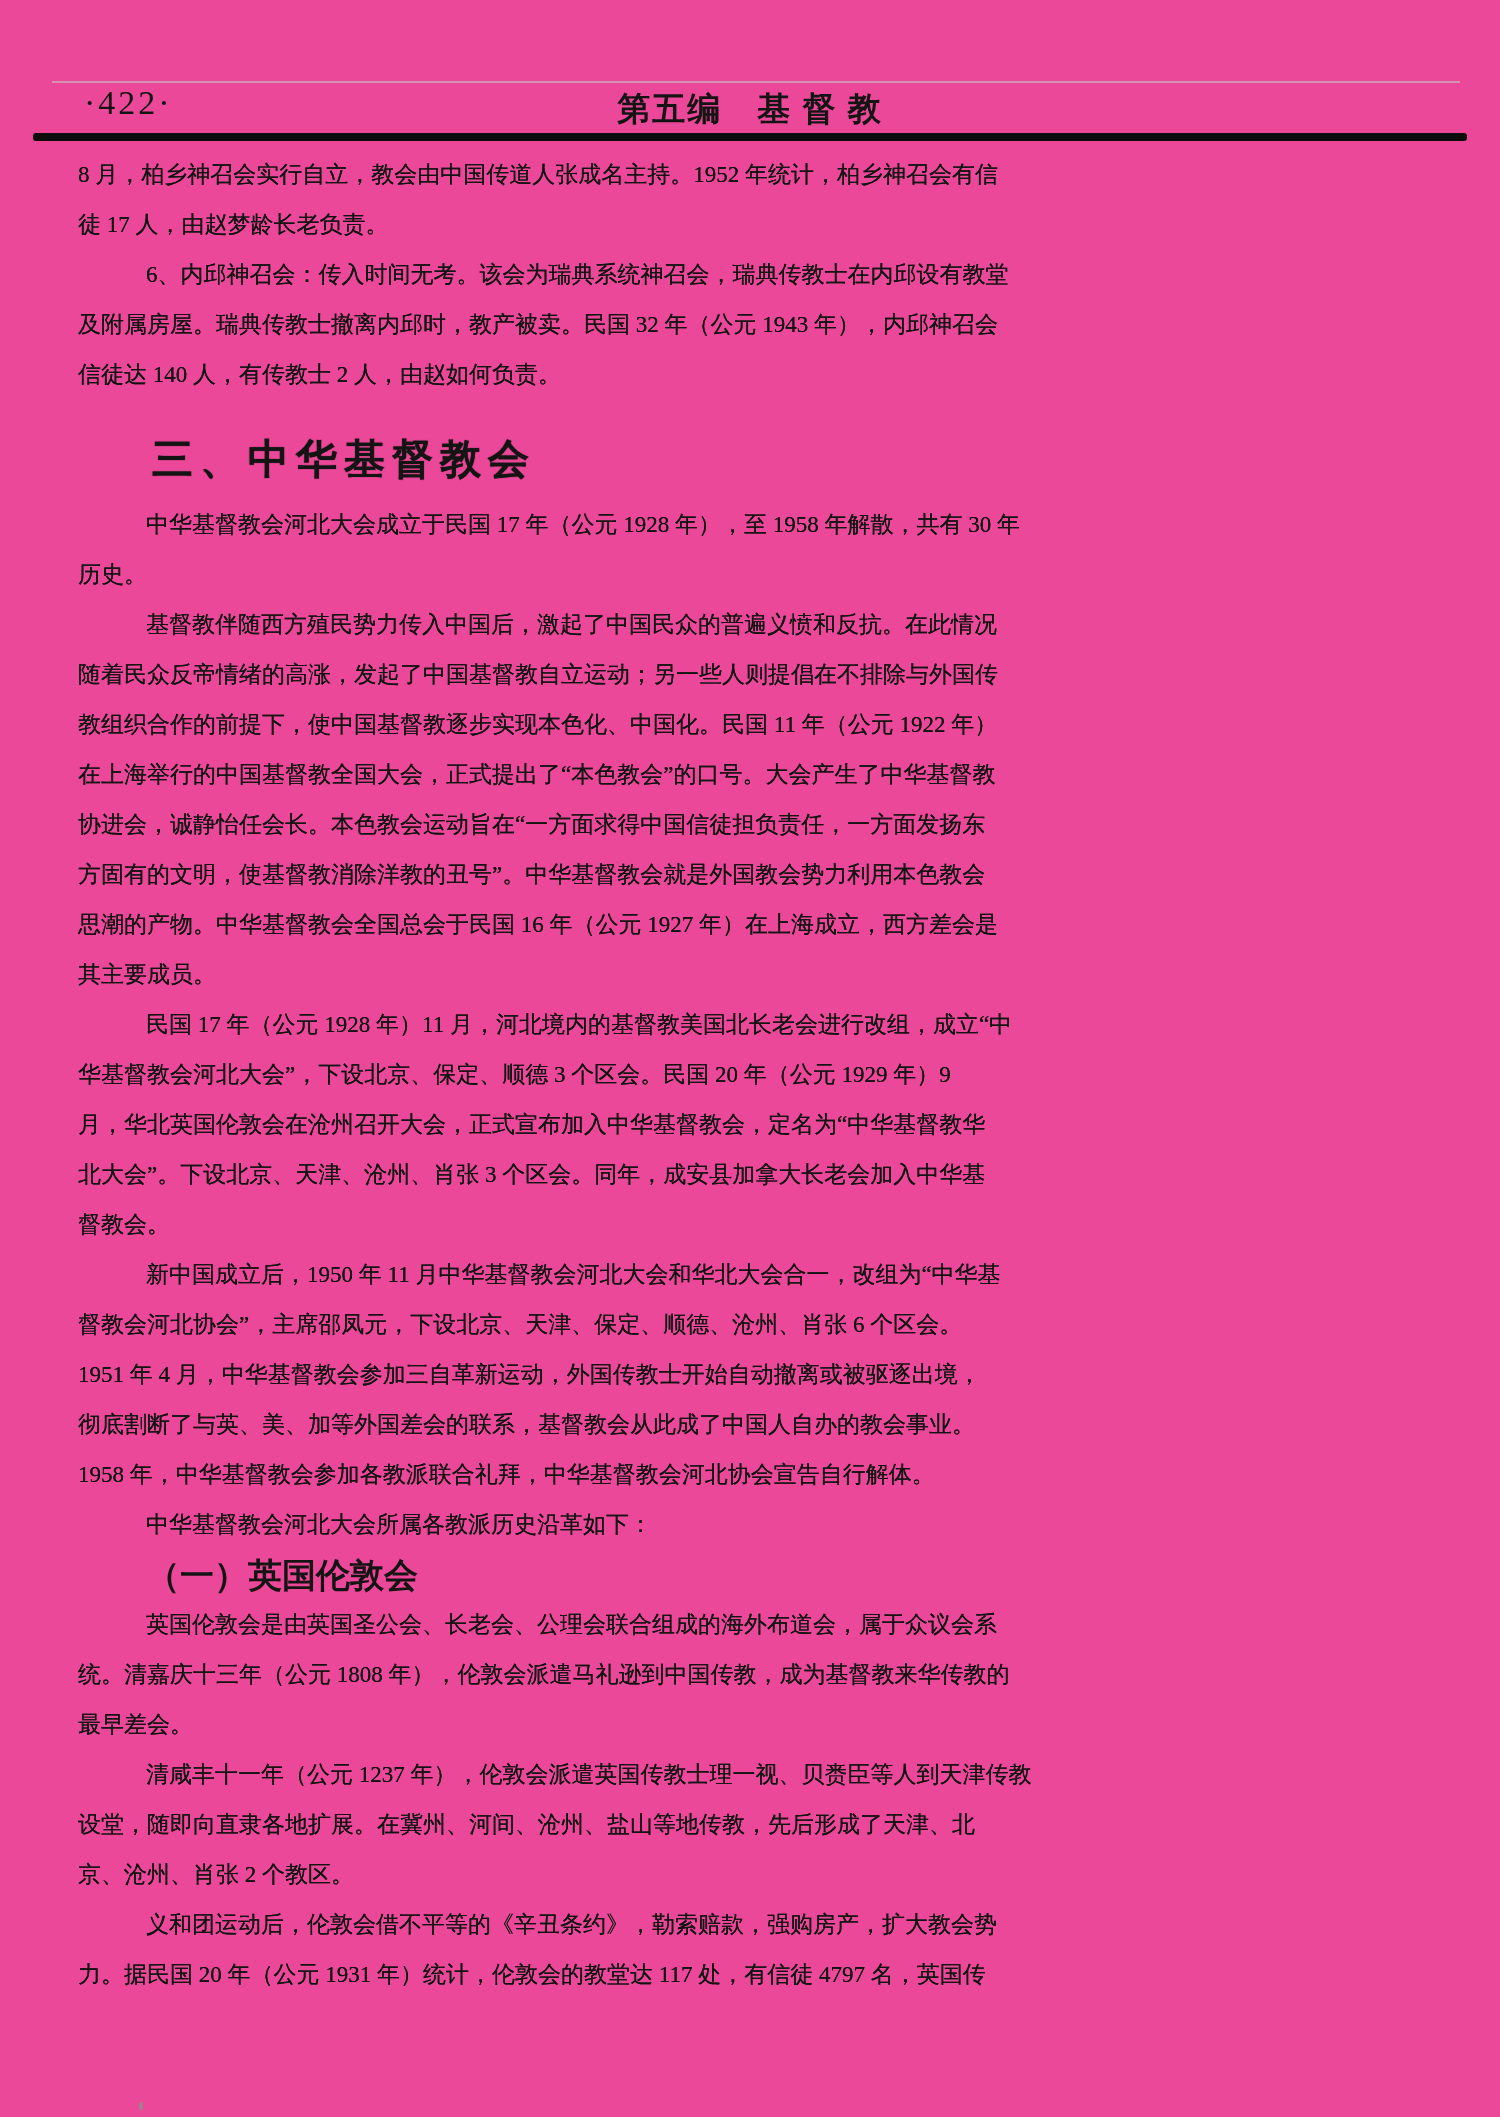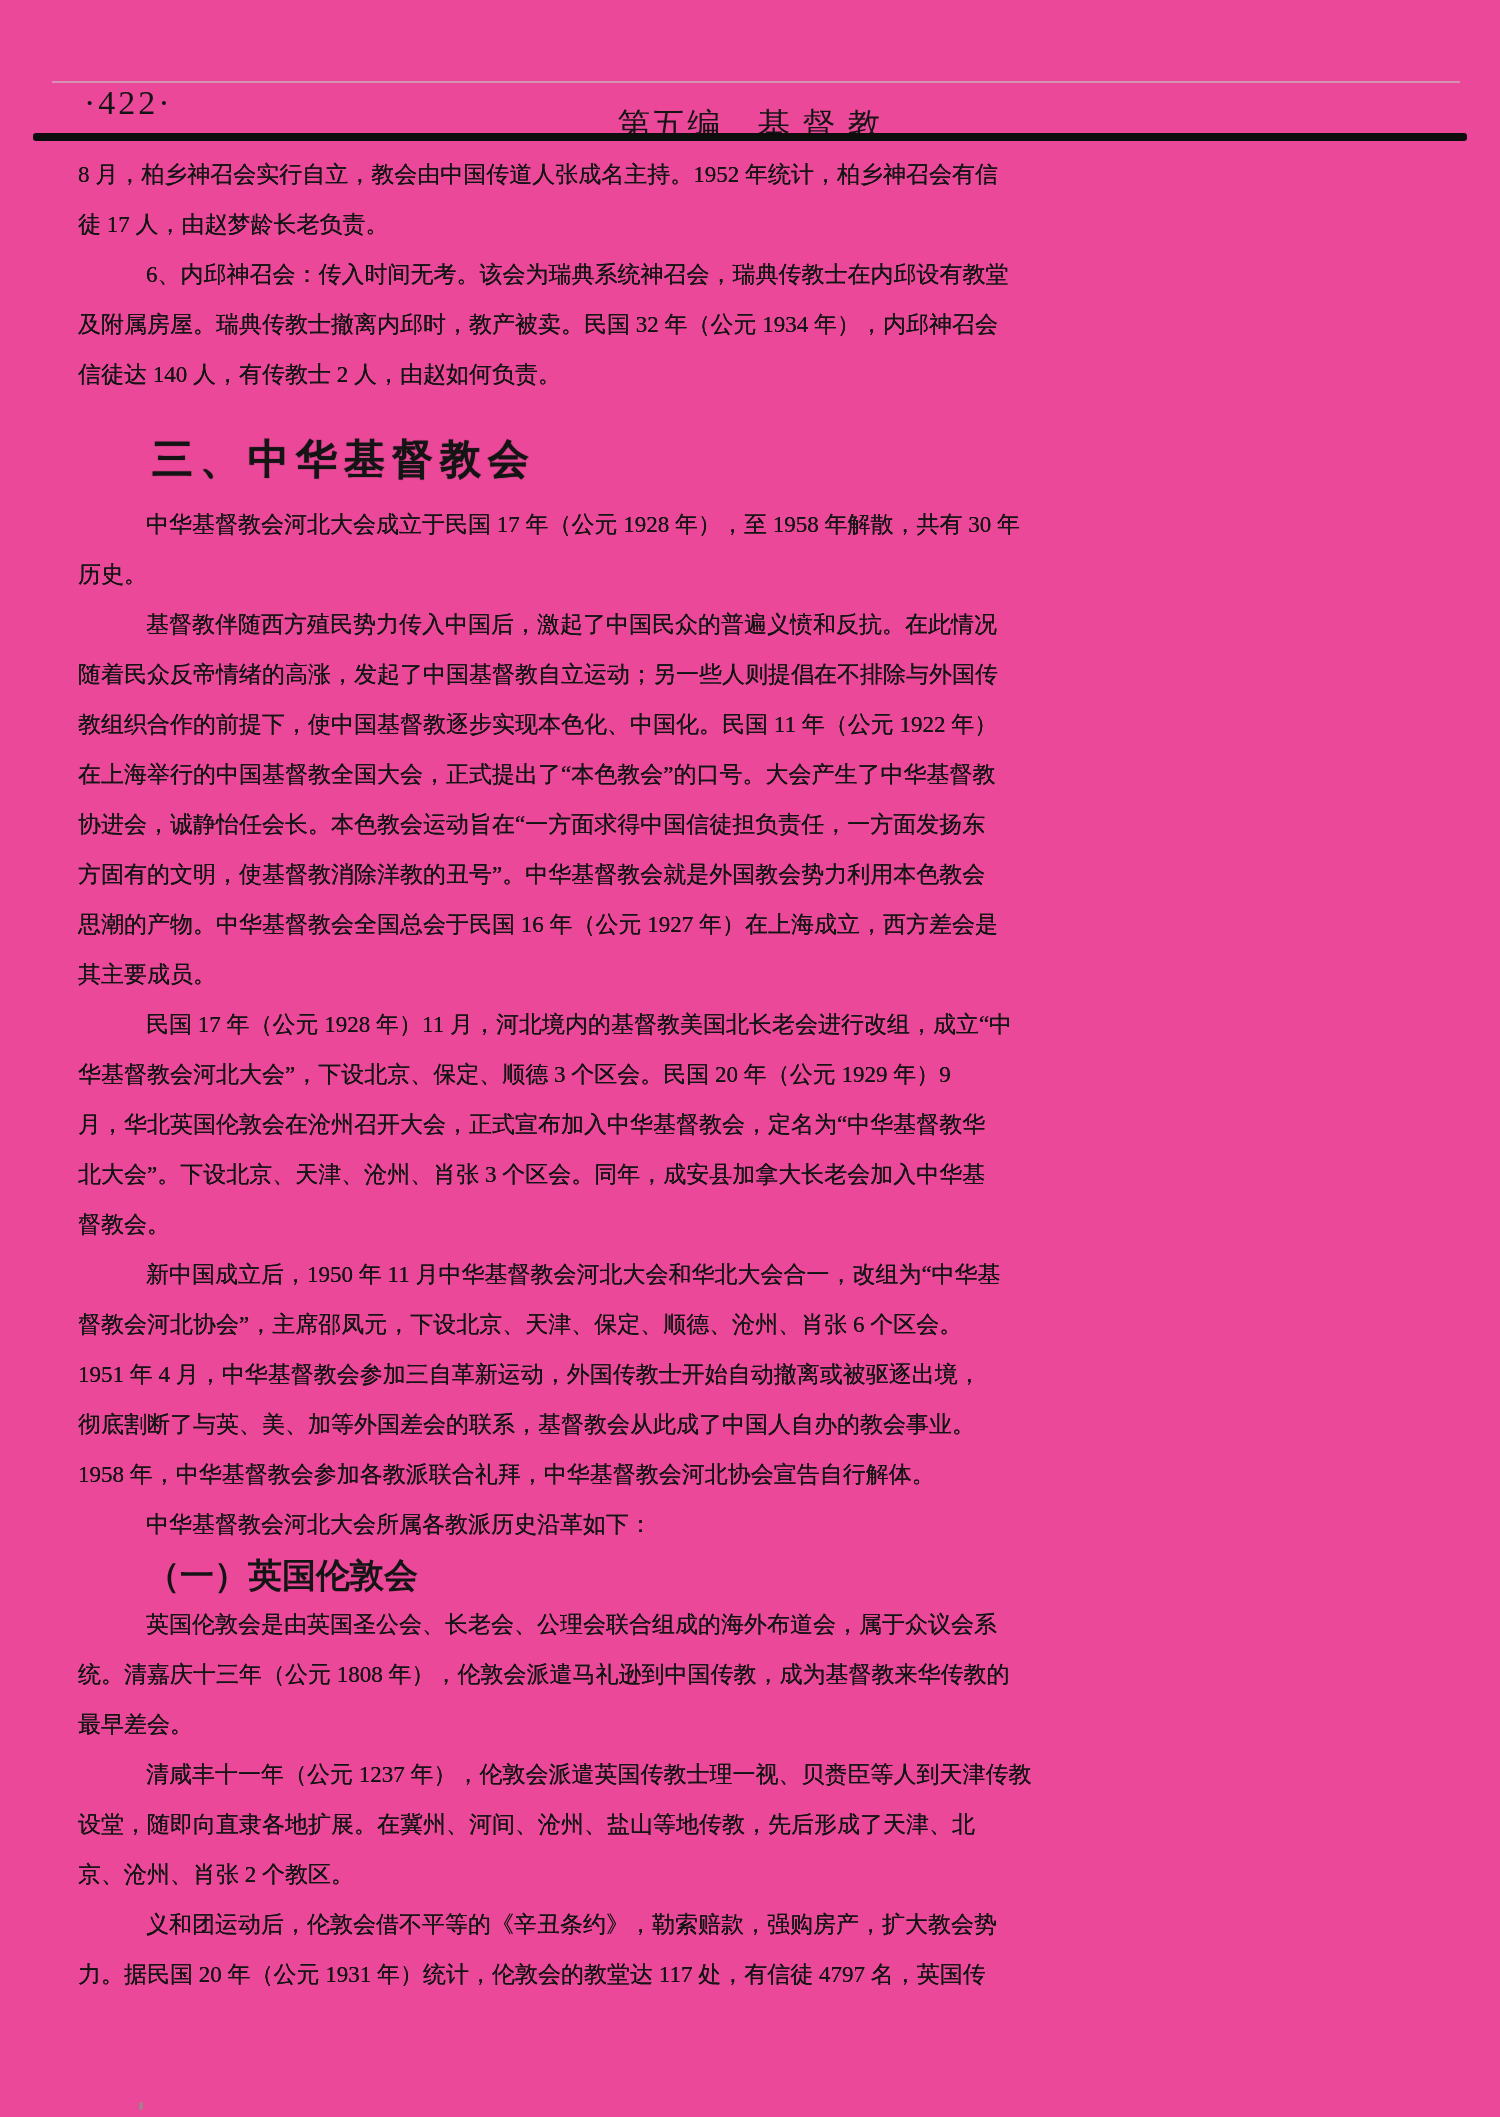--- a/index.html
+++ b/index.html
@@ -14,22 +14,22 @@
   }
   .scan-top-line {
     position:absolute; top:81px; left:52px; width:1408px; height:2px;
     background:#c6c6c6; opacity:.6;
   }
   .header-pageno {
     position:absolute; top:84px; left:84px;
     font-size:34px; letter-spacing:3px;
   }
   .header-title {
-    position:absolute; top:103px; left:0; width:100%;
-    text-align:center; font-size:33px; font-weight:normal; letter-spacing:2px;
+    position:absolute; top:87px; left:0; width:100%;
+    text-align:center; font-size:33px; font-weight:bold; letter-spacing:2px;
   }
   .header-rule {
     position:absolute; top:133px; left:33px; width:1434px; height:8px;
     background:#0d0d0d; border-radius:3px;
   }
   .text-block { position:absolute; top:150px; left:78px; width:1385px; }
   .line {
     height:50px; line-height:50px;
     font-size:23px; white-space:nowrap;
     text-shadow:0 0 .6px currentColor;
@@ -56,21 +56,21 @@
 
 <div class="page">
   <div class="scan-top-line"></div>
   <div class="header-pageno">·422·</div>
   <div class="header-title">第五编　基 督 教</div>
   <div class="header-rule"></div>
   <div class="text-block">
       <div class="line body">8 月，柏乡神召会实行自立，教会由中国传道人张成名主持。1952 年统计，柏乡神召会有信</div>
       <div class="line body">徒 17 人，由赵梦龄长老负责。</div>
       <div class="line body indent">6、内邱神召会：传入时间无考。该会为瑞典系统神召会，瑞典传教士在内邱设有教堂</div>
-      <div class="line body">及附属房屋。瑞典传教士撤离内邱时，教产被卖。民国 32 年（公元 1934 年），内邱神召会</div>
+      <div class="line body">及附属房屋。瑞典传教士撤离内邱时，教产被卖。民国 32 年（公元 1943 年），内邱神召会</div>
       <div class="line body">信徒达 140 人，有传教士 2 人，由赵如何负责。</div>
       <div class="line section-heading">三、中华基督教会</div>
       <div class="line body indent">中华基督教会河北大会成立于民国 17 年（公元 1928 年），至 1958 年解散，共有 30 年</div>
       <div class="line body">历史。</div>
       <div class="line body indent">基督教伴随西方殖民势力传入中国后，激起了中国民众的普遍义愤和反抗。在此情况</div>
       <div class="line body">随着民众反帝情绪的高涨，发起了中国基督教自立运动；另一些人则提倡在不排除与外国传</div>
       <div class="line body">教组织合作的前提下，使中国基督教逐步实现本色化、中国化。民国 11 年（公元 1922 年）</div>
       <div class="line body">在上海举行的中国基督教全国大会，正式提出了“本色教会”的口号。大会产生了中华基督教</div>
       <div class="line body">协进会，诚静怡任会长。本色教会运动旨在“一方面求得中国信徒担负责任，一方面发扬东</div>
       <div class="line body">方固有的文明，使基督教消除洋教的丑号”。中华基督教会就是外国教会势力利用本色教会</div>

